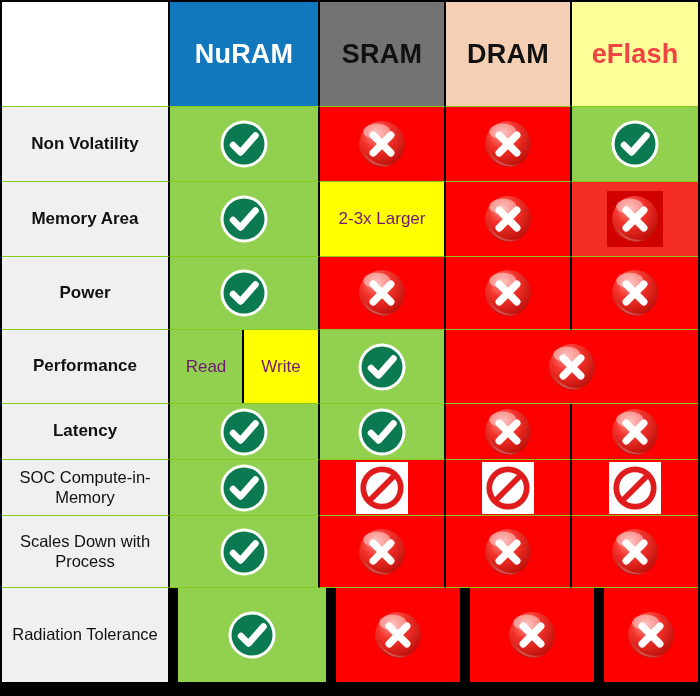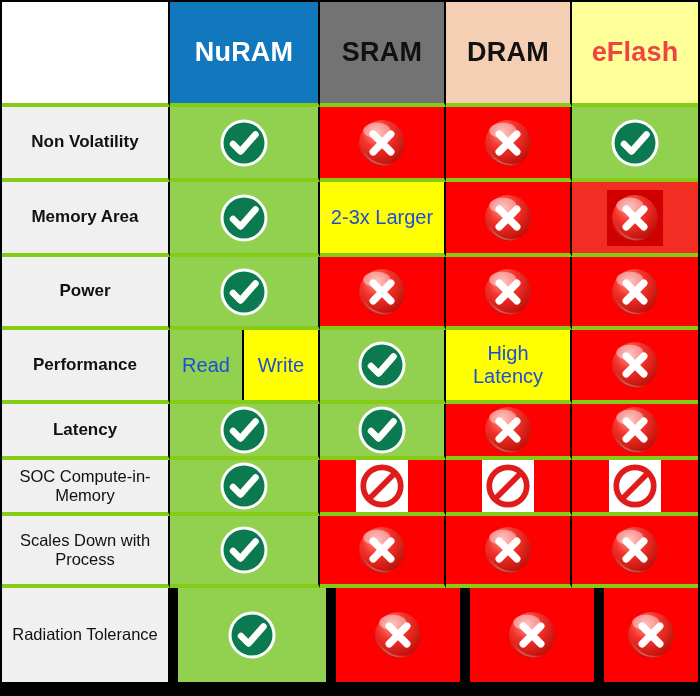--- a/index.html
+++ b/index.html
@@ -13,21 +13,21 @@
     width:700px;height:696px;
     box-sizing:border-box;
     display:flex;flex-direction:column;
     background:#000;
     border:2px solid #000;
   }
   .row{display:flex;width:100%;box-sizing:border-box;flex:0 0 auto;}
   .cell{
     box-sizing:border-box;
     border-right:2px solid #000;
-    border-bottom:4px solid #84cc16;
+    border-bottom:1px solid #84cc16;
     display:flex;align-items:center;justify-content:center;
     overflow:hidden;position:relative;
   }
   .cell:last-child{border-right:none;}
   .row:last-child .cell{border-bottom:none;}
 
   
   .c-label{flex:0 0 168px;}
   .c-nuram{flex:0 0 150px;}
   .c-sram{flex:0 0 126px;}
@@ -52,21 +52,21 @@
     font-size:17px;font-weight:bold;text-align:center;
     padding:2px 6px;line-height:1.18;
   }
   .label-cell.regular{font-weight:normal;font-size:16.5px;}
 
   .bg-green{background:#92d050;}
   .bg-red{background:#fe0000;}
   .bg-red-light{background:#f42d24;}
   .bg-yellow{background:#ffff00;}
 
-  .txt{font-size:20px;color:#1d4ed8;line-height:1.15;text-align:center;padding:0 4px;}
+  .txt{font-size:17px;color:#701a75;line-height:1.15;text-align:center;padding:0 4px;}
 
   
   .split{padding:0;}
   .split-inner{display:flex;width:100%;height:100%;}
   .split-half{
     flex:1 1 50%;display:flex;align-items:center;justify-content:center;
     box-sizing:border-box;
   }
   .split-half.left{border-right:2px solid #000;}
 
@@ -302,23 +302,20 @@
     </div>
     <div class="cell c-sram bg-green">
       <span class="icon-slot">
           <svg class="icon icon-check" viewBox="0 0 100 100" xmlns="http://www.w3.org/2000/svg">
       <circle cx="50" cy="50" r="47" fill="#ffffff"></circle>
       <circle cx="50" cy="50" r="41" fill="#0b7a50"></circle>
       <path d="M28 52 L43 67 L73 33" fill="none" stroke="#ffffff" stroke-width="13" stroke-linecap="round" stroke-linejoin="round"></path>
     </svg>
         </span>
     </div>
-    <div class="cell c-dram bg-yellow">
-      <span class="txt">High Latency</span>
-    </div>
     <div class="cell c-eflash bg-red">
       <span class="icon-slot">
           <svg class="icon icon-x" viewBox="0 0 100 100" xmlns="http://www.w3.org/2000/svg">
       <defs>
         <radialGradient id="xg" cx="38%" cy="28%" r="78%">
           <stop offset="0%" stop-color="#ff9a93"></stop>
           <stop offset="42%" stop-color="#f3332b"></stop>
           <stop offset="100%" stop-color="#b80d06"></stop>
         </radialGradient>
         <linearGradient id="xs" x1="0" y1="1" x2="1" y2="0">

